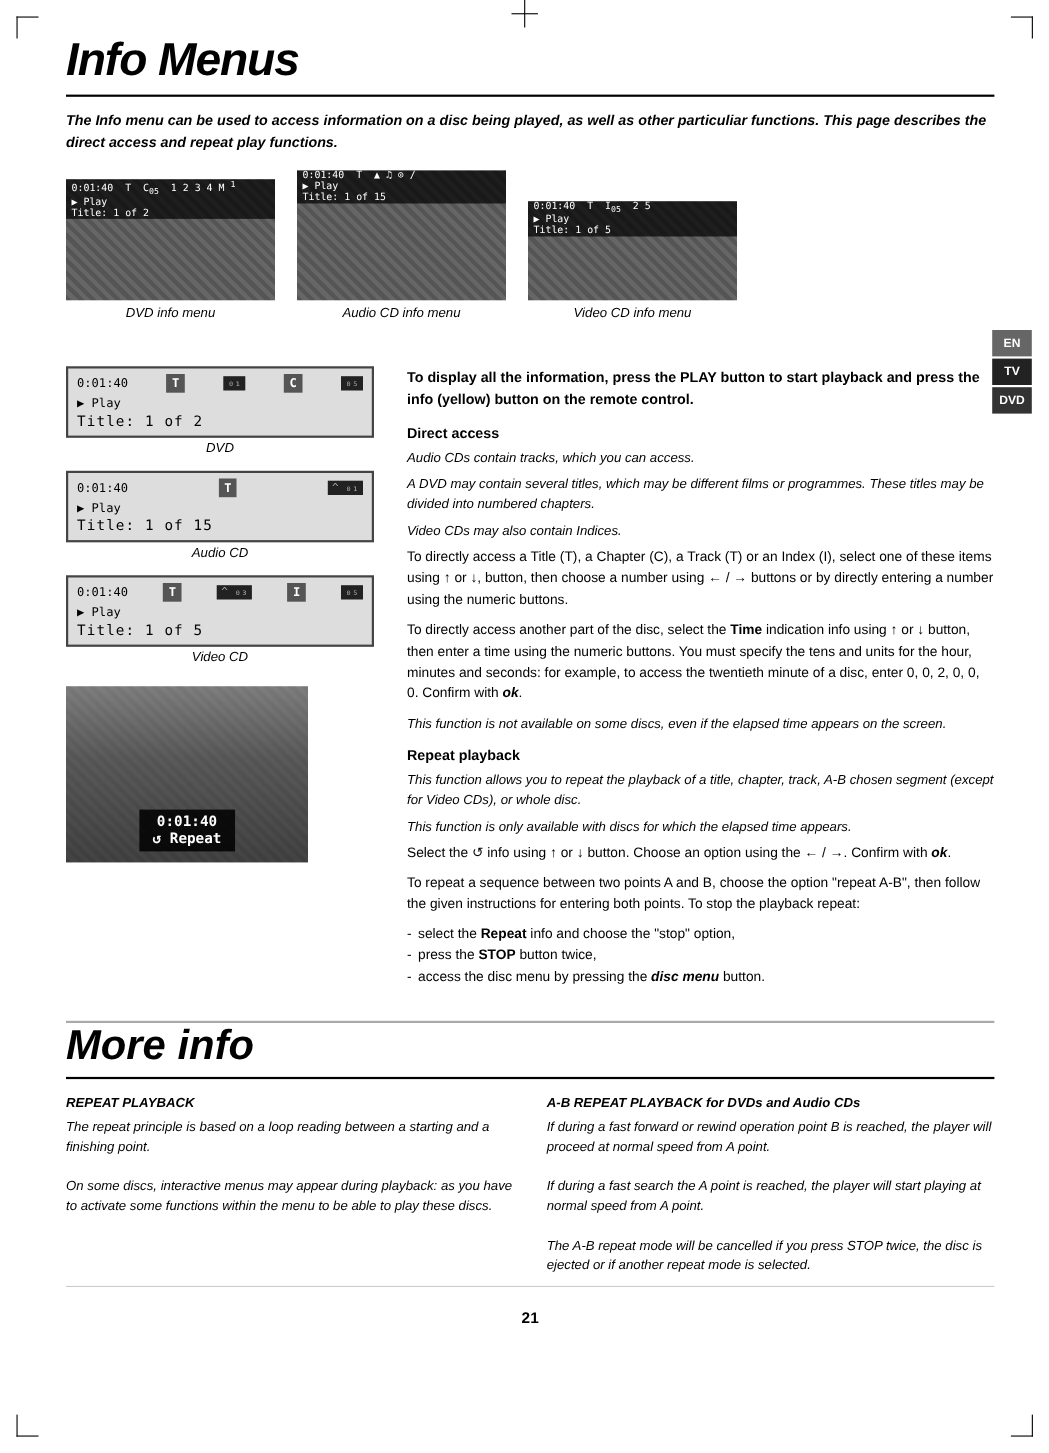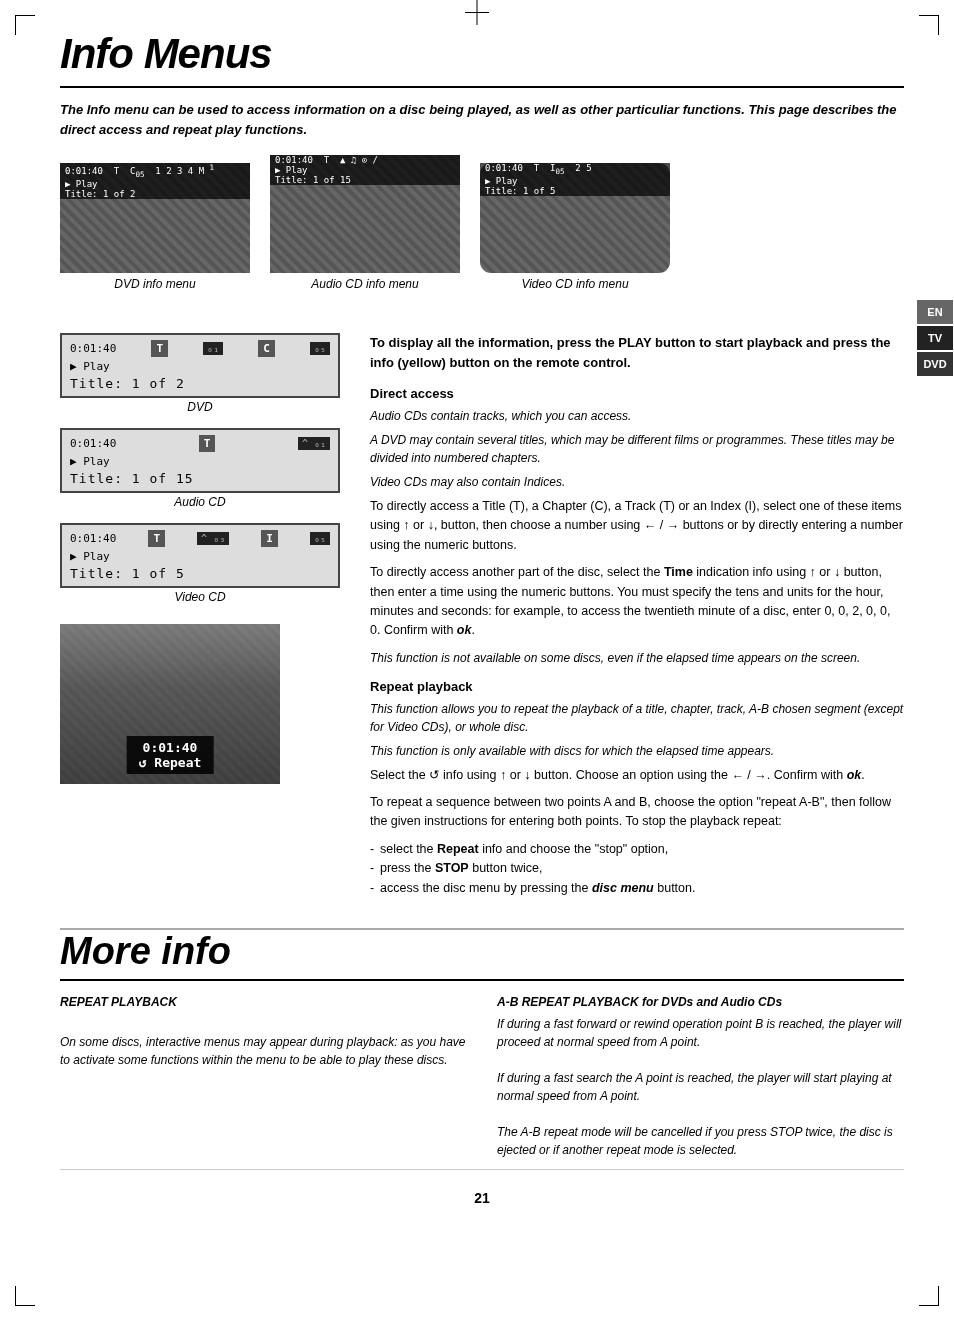--- a/index.html
+++ b/index.html
@@ -44,21 +44,21 @@
     .top-cross-h {
       position: absolute;
       top: 12px; left: calc(50% - 12px);
       width: 24px; height: 1px;
       background: #000;
     }
 
     
     .side-nav {
       position: absolute;
-      right: 1px;
+      right: 16px;
       top: 300px;
       display: flex;
       flex-direction: column;
       gap: 2px;
     }
     .side-nav-tab {
       width: 36px;
       padding: 6px 4px;
       text-align: center;
       font-size: 11px;
@@ -290,24 +290,23 @@
       position: relative;
     }
     .ss-acd {
       width: 190px;
       height: 118px;
       background: linear-gradient(135deg, #888 0%, #555 50%, #777 100%);
       position: relative;
     }
     .ss-vcd {
       width: 190px;
-      height: 110px;
+      height: 90px;
       background: linear-gradient(135deg, #666 0%, #444 50%, #555 100%);
       position: relative;
-      border-radius: 11px;
     }
 
     .ss-overlay {
       position: absolute;
       top: 0; left: 0; right: 0;
       background: rgba(0,0,0,0.7);
       color: #fff;
       font-family: monospace;
       font-size: 9px;
       padding: 0 5px;
@@ -499,20 +498,21 @@
       </ul>
 
     </div>
   </div>
 
   <div class="more-info-section">
     <h2 class="more-info-title">More info</h2>
     <div class="more-info-columns">
       <div class="more-info-col">
         <div class="more-info-col-heading">REPEAT PLAYBACK</div>
+        <p class="more-info-col-body">The repeat principle is based on a loop reading between a starting and a finishing point.</p>
         <br>
         <p class="more-info-col-body">On some discs, interactive menus may appear during playback: as you have to activate some functions within the menu to be able to play these discs.</p>
       </div>
       <div class="more-info-col">
         <div class="more-info-col-heading">A-B REPEAT PLAYBACK for DVDs and Audio CDs</div>
         <p class="more-info-col-body">If during a fast forward or rewind operation point B is reached, the player will proceed at normal speed from A point.</p>
         <br>
         <p class="more-info-col-body">If during a fast search the A point is reached, the player will start playing at normal speed from A point.</p>
         <br>
         <p class="more-info-col-body">The A-B repeat mode will be cancelled if you press STOP twice, the disc is ejected or if another repeat mode is selected.</p>

